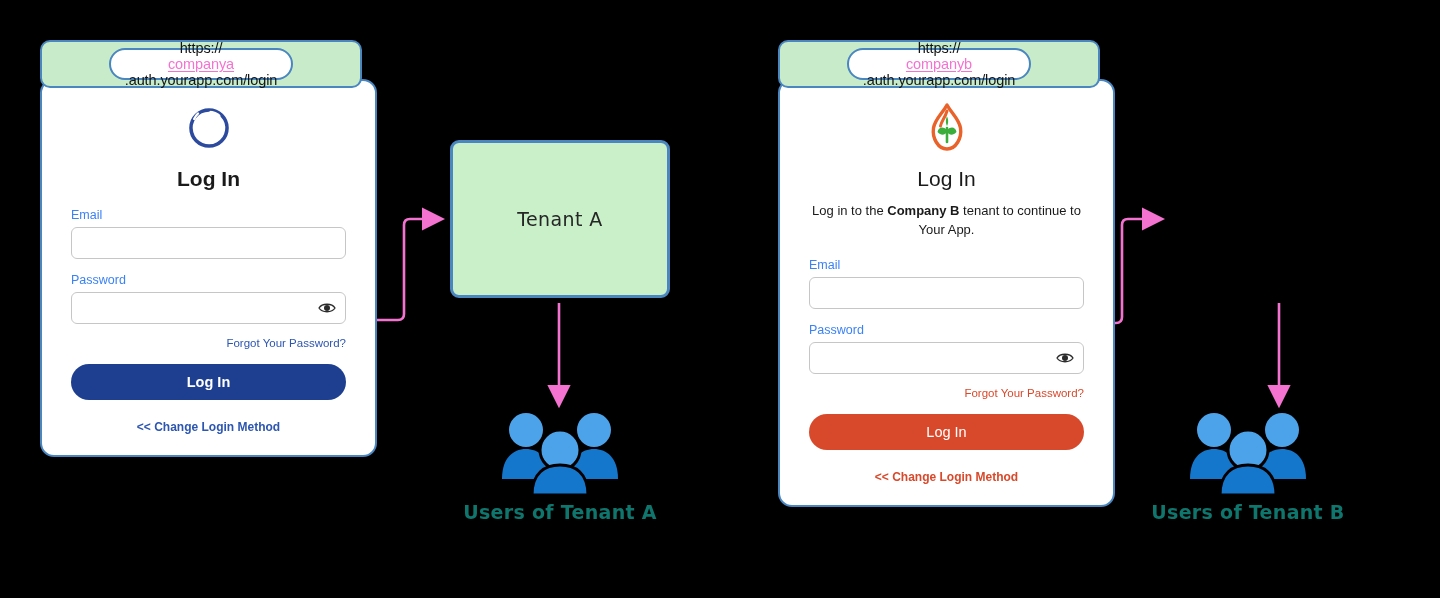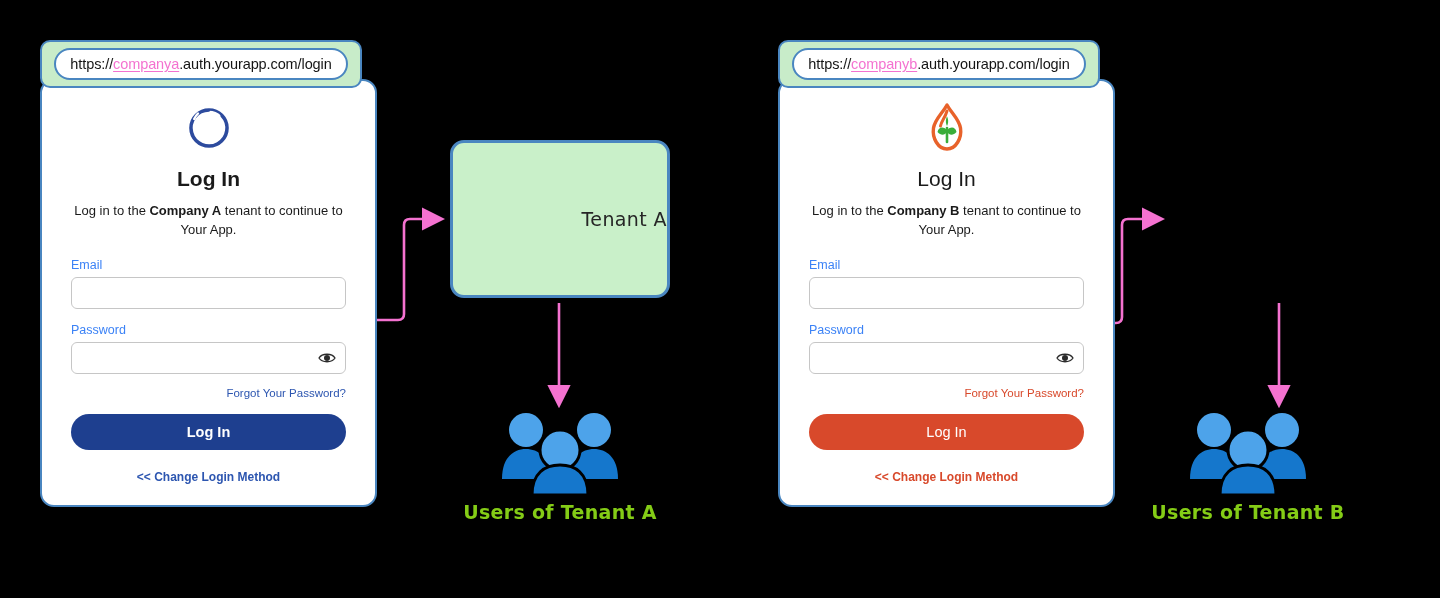--- a/index.html
+++ b/index.html
@@ -50,20 +50,21 @@
     border-radius: 18px;
     height: 32px;
     padding: 0 14px;
     display: flex;
     align-items: center;
     justify-content: center;
     font-size: 14.5px;
     color: #141414;
     white-space: nowrap;
     letter-spacing: -0.1px;
+    flex-direction: column;
   }
   .urlpill .tenantseg {
     color: #f472d0;
     text-decoration: underline;
     text-decoration-color: #f472d0;
     text-underline-offset: 2px;
   }
 
   .card {
     position: absolute;
@@ -189,42 +190,42 @@
   }
 
   
   .tenant-box {
     position: absolute;
     width: 220px;
     height: 158px;
     box-sizing: border-box;
     background: #c9f0c9;
     border: 3px solid #4a86c0;
-    border-radius: 14px;
-    display: flex;
-    align-items: center;
-    justify-content: flex-end;
+    border-radius: 9px;
+    display: flex;
+    align-items: center;
+    justify-content: center;
   }
   .tenant-label {
     font-size: 19px;
     color: #262626;
     font-family: "DejaVu Sans", sans-serif;
     letter-spacing: 0.4px;
   }
 
   
   .users-group {
     position: absolute;
     width: 200px;
     text-align: center;
   }
   .users-caption {
     font-size: 19px;
     font-weight: 700;
-    color: #84cc16;
+    color: #0f766e;
     font-family: "DejaVu Sans", sans-serif;
     letter-spacing: 0.3px;
     margin-top: 6px;
   }
 
   svg { display: block; }
 </style>
 </head>
 <body>
 
@@ -266,23 +267,20 @@
           <svg width="48" height="48" viewBox="0 0 48 48">
             <circle cx="24" cy="24" r="18.5" fill="none" stroke="#2d4b9e" stroke-width="2.6"></circle>
             <path d="M24 6.6 A17.4 17.4 0 1 0 36.5 11.9" fill="none" stroke="#2d4b9e" stroke-width="2.3" stroke-linecap="round"></path>
             <path d="M13 9.5 A17 17 0 0 0 9.2 15" fill="none" stroke="#ffffff" stroke-width="2.4" stroke-linecap="round"></path>
           </svg>
         </span>
       </div>
 
       <div class="card-title bold">Log In</div>
 
-      <div class="card-sub">
-        <span>Log in to the </span><b>Company A</b><span> tenant to continue to Your App.</span>
-      </div>
 
       <div class="field-group" style="padding-top:18px;">
         <label class="field-label">Email</label>
         <div class="field-box">
           <input type="text" value="" style="">
         </div>
       </div>
 
       <div class="field-group" style="padding-top:14px;">
         <label class="field-label">Password</label>

